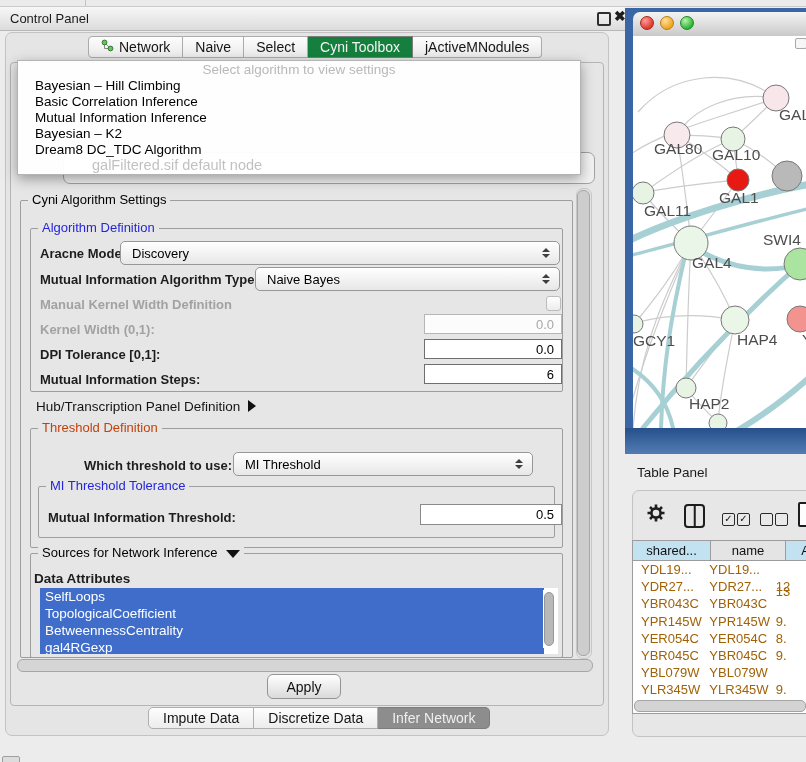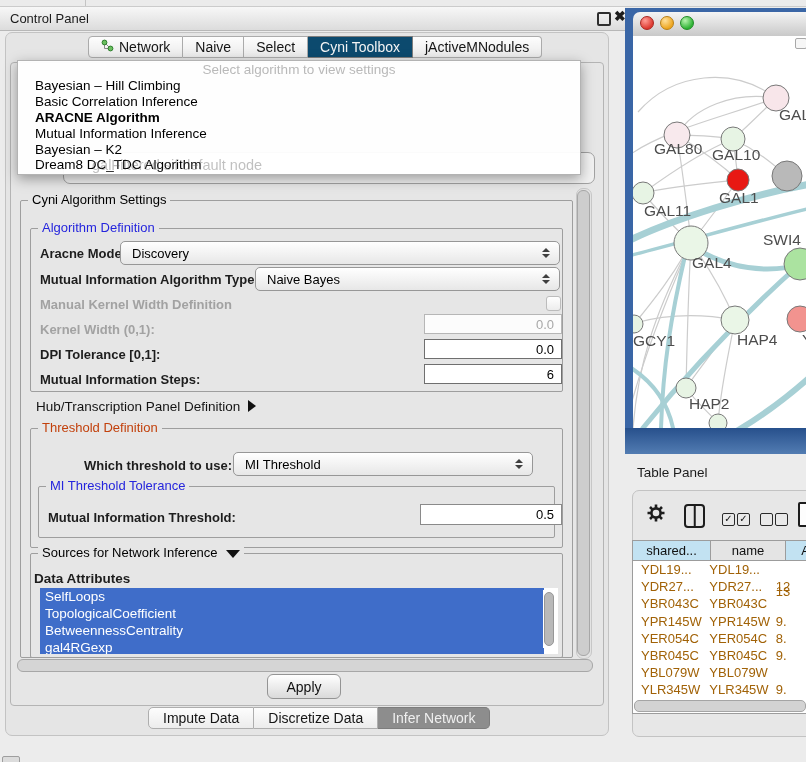--- a/index.html
+++ b/index.html
@@ -15,21 +15,21 @@
   #cp-float{left:597px;top:12px;width:10px;height:10px;border:2px solid #2e2e2e;border-radius:2px;background:transparent}
   #cp-close{left:614px;top:8px;font-size:14px;font-weight:bold;color:#1d1d1d}
   
   #cp-outer{left:5px;top:32px;width:602px;height:702px;background:#e5e5e5;border:1px solid #c3c3c3;border-radius:7px}
   
   #top-tabs{left:88px;top:36px;height:22px;display:flex;position:absolute;z-index:5}
   .tab{padding:0 12px;font-size:14px;color:#151515;display:flex;align-items:center;gap:5px;
        background:linear-gradient(#fdfdfd,#eaeaea);border:1px solid #ababab;border-left:none;cursor:default}
   .tab:first-child{border-left:1px solid #ababab;border-radius:4px 0 0 4px}
   .tab:last-child{border-radius:0 4px 4px 0}
-  .tab.sel{background:#0c4a6e;color:#f4f4f4;border-color:#7d7d7d}
+  .tab.sel{background:#15803d;color:#f4f4f4;border-color:#7d7d7d}
   
   #cyni-panel{left:10px;top:62px;width:592px;height:642px;border:1px solid #b4b4b4;border-radius:4px;background:#e6e6e6}
   
   #algo-combo-bg{left:63px;top:152px;width:530px;height:30px;border:1px solid #a2a2a2;border-radius:7px;background:#f1f1f1}
   #ghost-text{left:92px;top:157px;font-size:14.5px;color:rgba(90,90,90,.38);z-index:60}
   
   #algo-popup{left:17px;top:60px;width:562px;height:113px;background:rgba(255,255,255,.96);
               border:1px solid #b3b3b3;box-shadow:0 4px 12px rgba(0,0,0,.35);z-index:50}
   .menu-prompt{height:17px;text-align:center;color:#b9b9b9;font-size:13.5px;line-height:17px}
   .menu-item{height:15.9px;line-height:15.9px;padding-left:17px;font-size:13.5px;color:#000;white-space:nowrap}
@@ -237,21 +237,20 @@
     <div class="btab sel">
       <span>Infer Network</span>
     </div>
   </div>
 <div class="abs" id="bl-btn"></div>
 
 <div class="abs" id="algo-popup">
     <div class="menu-prompt">Select algorithm to view settings</div>
     <div class="menu-item">Bayesian – Hill Climbing</div>
     <div class="menu-item">Basic Correlation Inference</div>
-    <div class="menu-item bold">ARACNE Algorithm</div>
     <div class="menu-item">Mutual Information Inference</div>
     <div class="menu-item">Bayesian – K2</div>
     <div class="menu-item">Dream8 DC_TDC Algorithm</div>
   </div>
 
 <div class="abs" id="net-frame"></div>
 <div class="abs" id="net-bottom"></div>
 <div class="abs" id="net-titlebar"></div>
 <div class="light abs" id="light-red"></div>
 <div class="light abs" id="light-yellow"></div>

